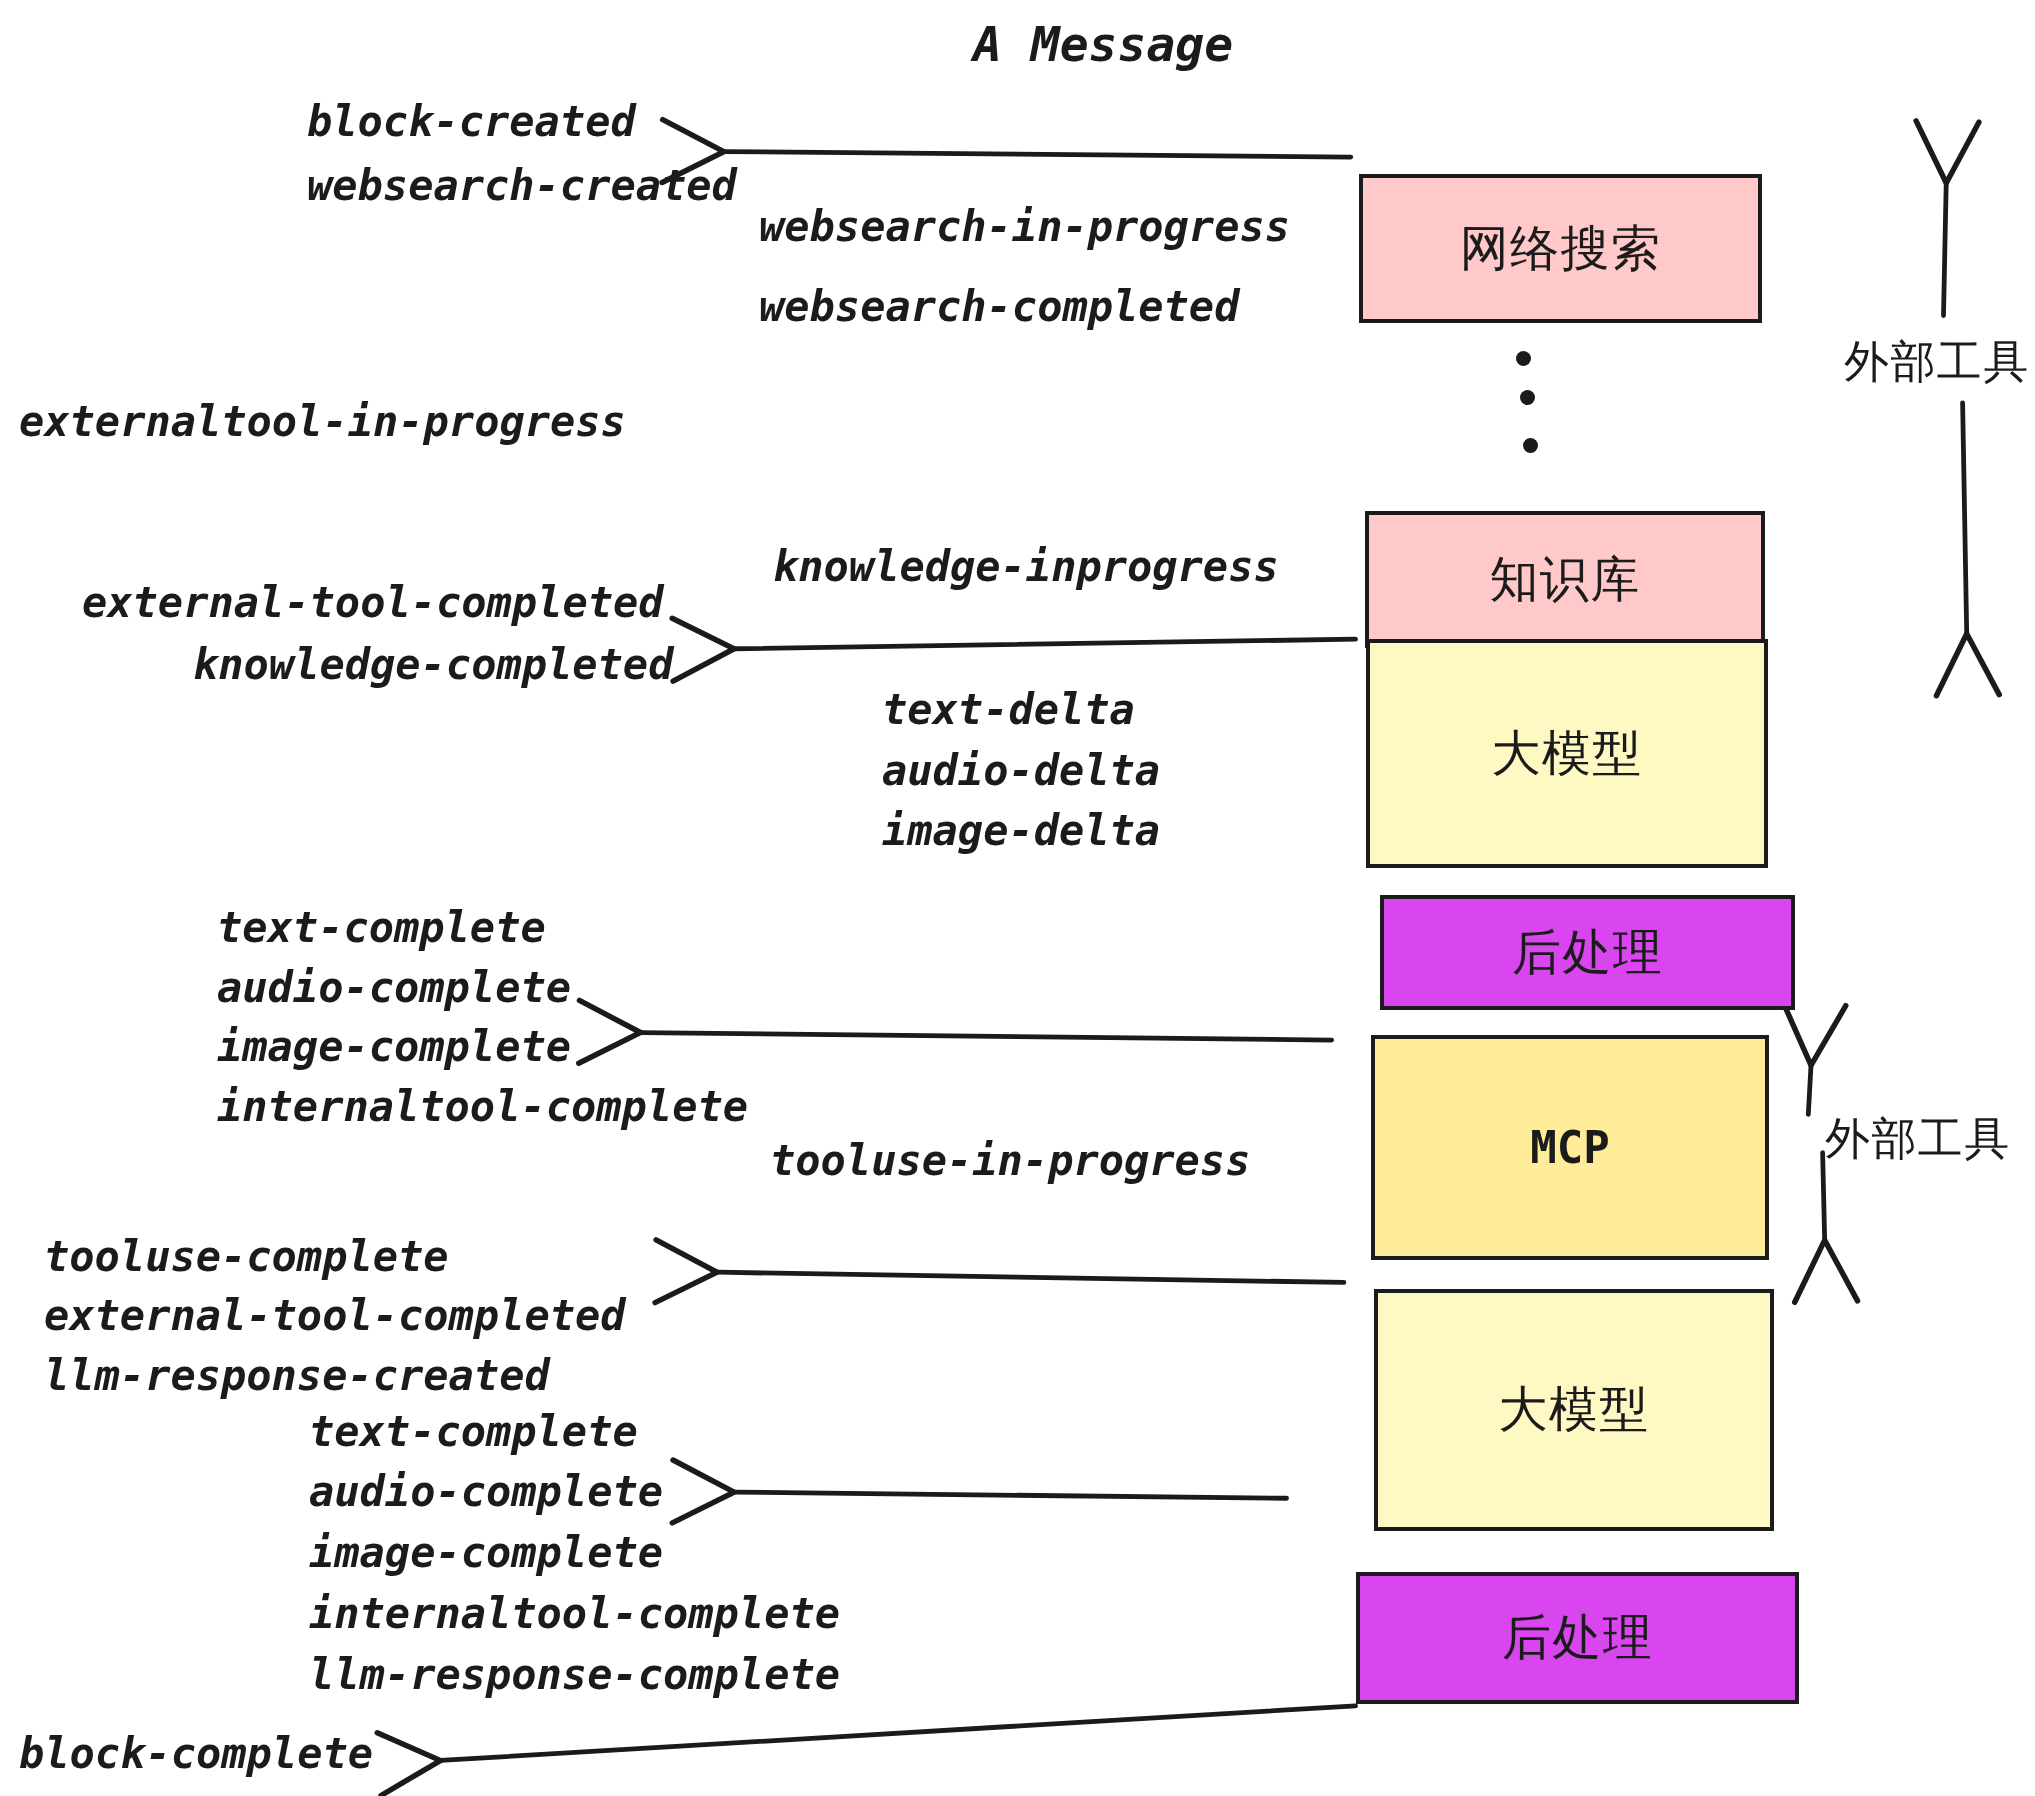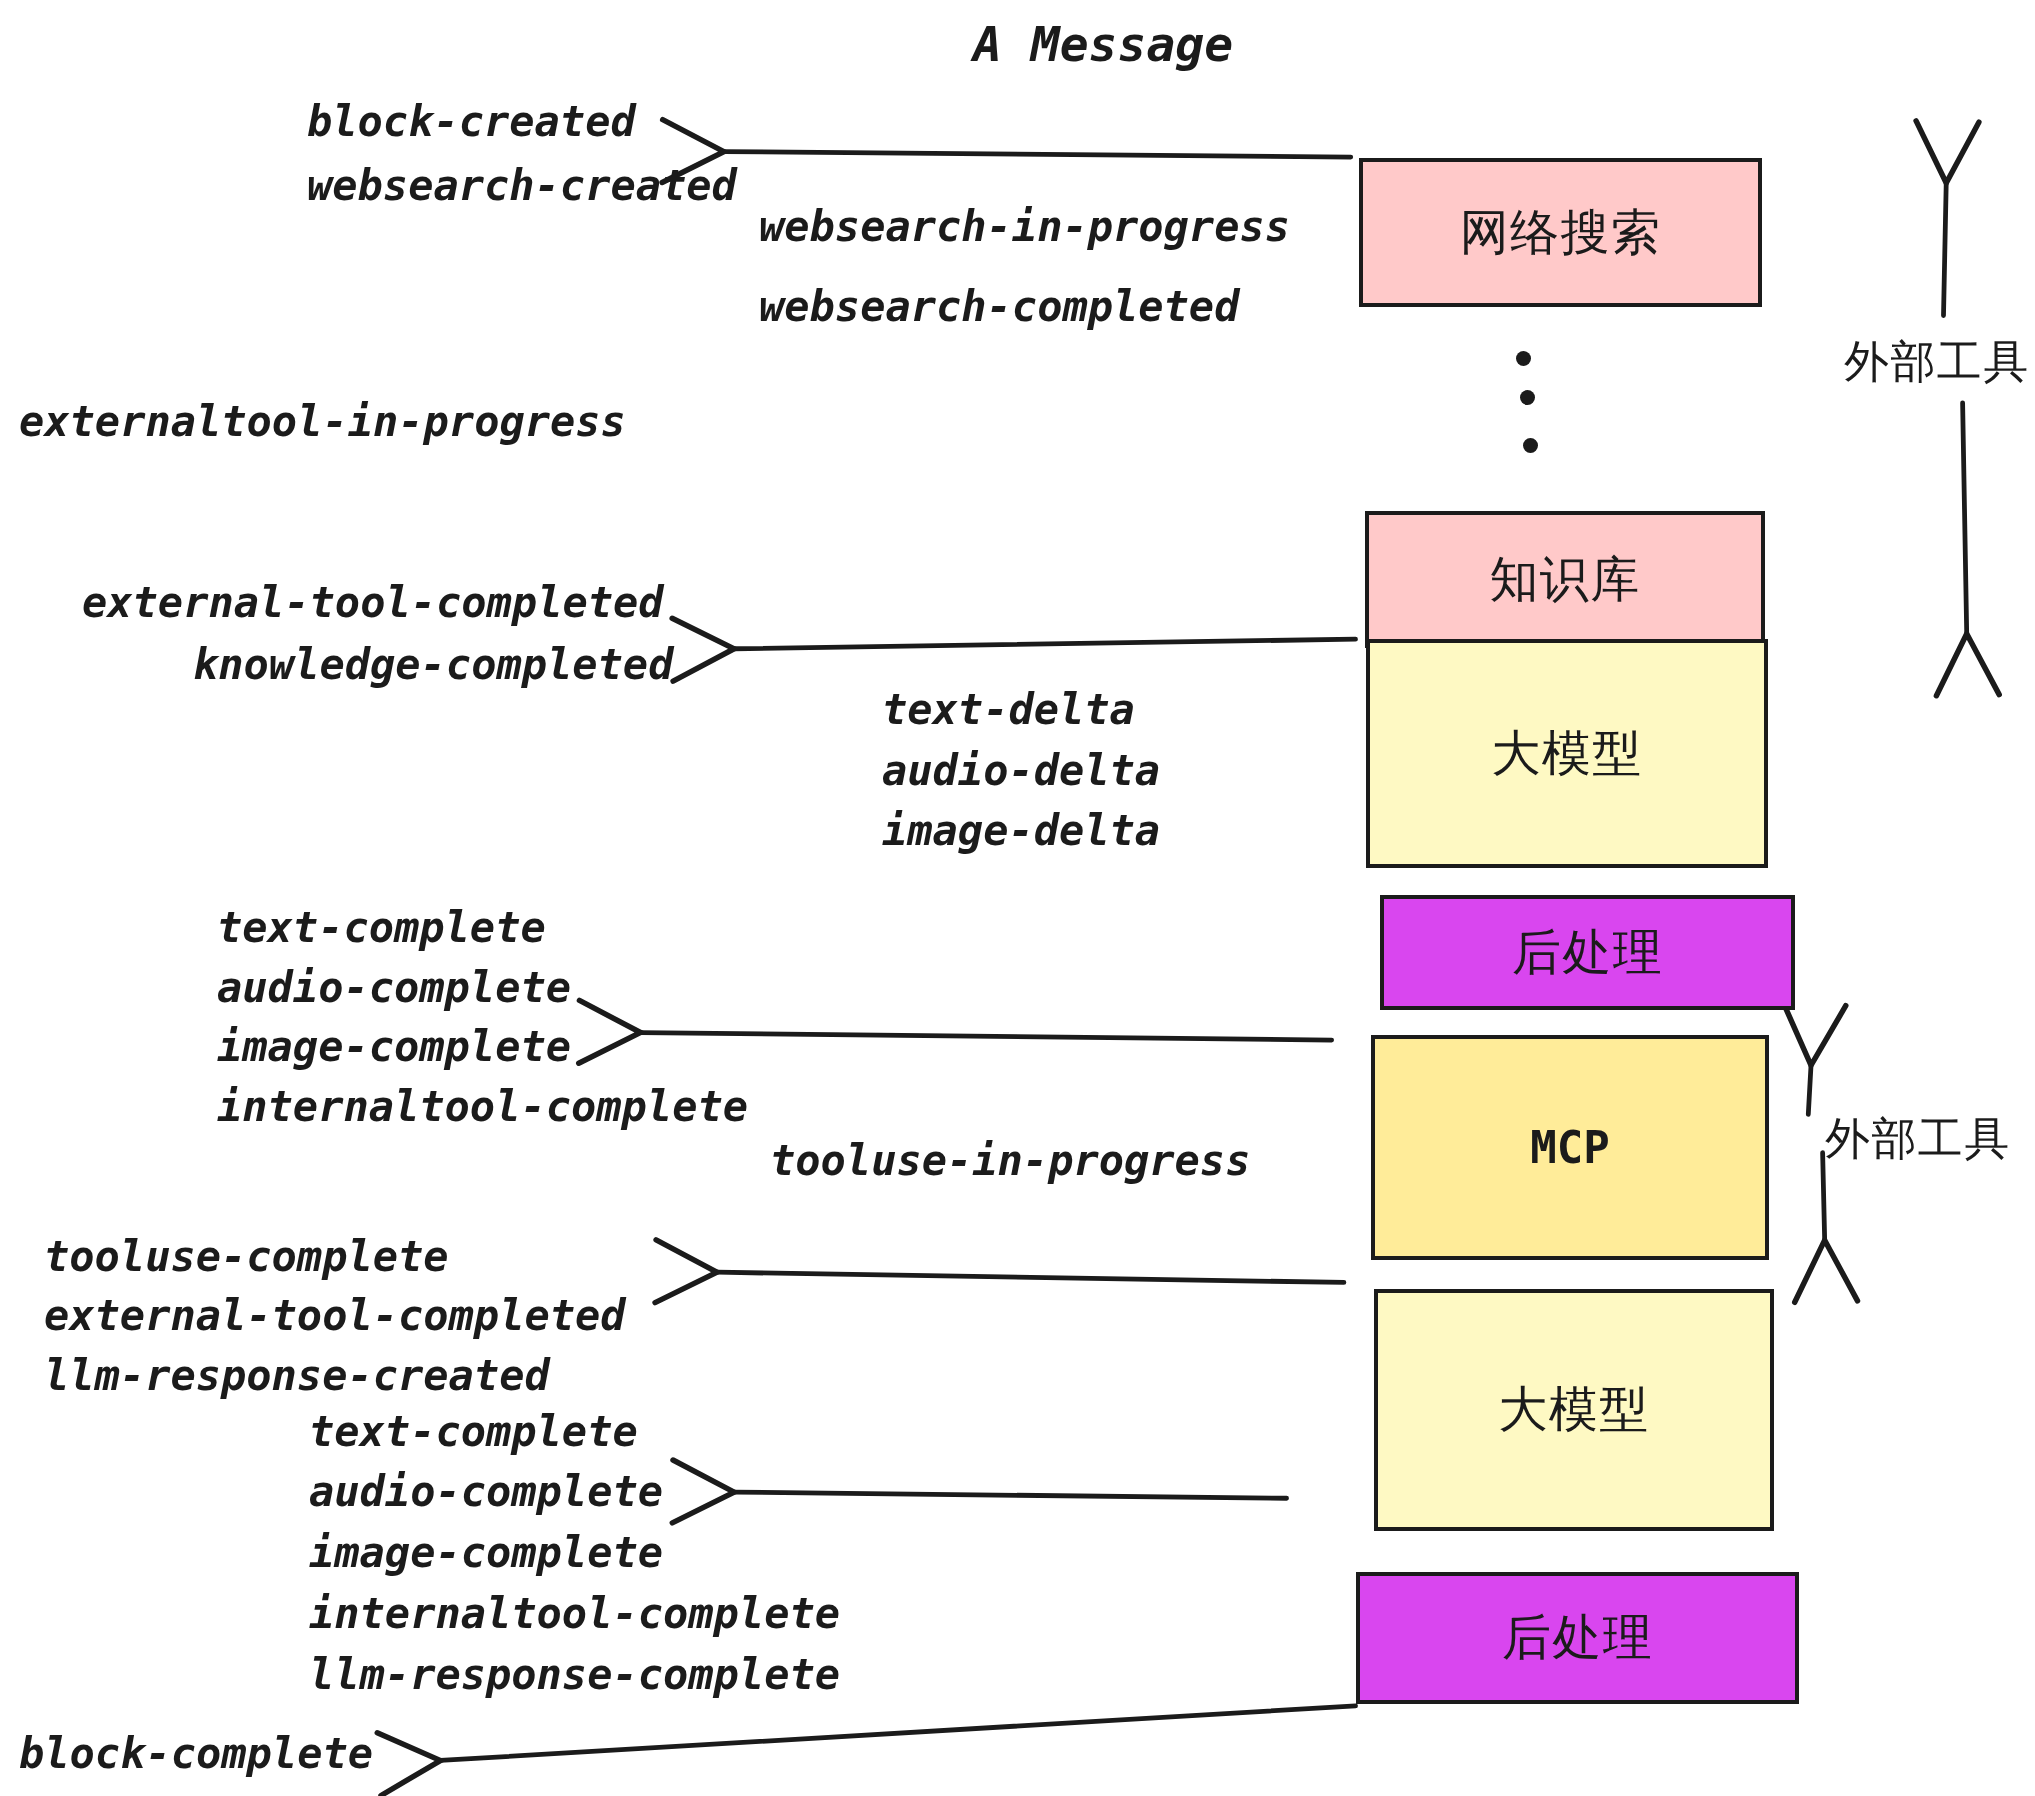--- a/index.html
+++ b/index.html
@@ -50,41 +50,42 @@
     </g>
   </svg>
 
   <div class="title">A Message</div>
 
   <div class="ev" style="left:307px;top:100px">block-created</div>
   <div class="ev" style="left:307px;top:164px">websearch-created</div>
   <div class="ev" style="left:759px;top:205px">websearch-in-progress</div>
   <div class="ev" style="left:759px;top:285px">websearch-completed</div>
   <div class="ev" style="left:19px;top:400px">externaltool-in-progress</div>
+  <div class="ev" style="left:773px;top:545px">knowledge-inprogress</div>
   <div class="ev" style="left:82px;top:581px">external-tool-completed</div>
   <div class="ev" style="left:193px;top:643px">knowledge-completed</div>
   <div class="ev" style="left:882px;top:688px">text-delta</div>
   <div class="ev" style="left:882px;top:749px">audio-delta</div>
   <div class="ev" style="left:882px;top:809px">image-delta</div>
   <div class="ev" style="left:217px;top:906px">text-complete</div>
   <div class="ev" style="left:217px;top:966px">audio-complete</div>
   <div class="ev" style="left:217px;top:1025px">image-complete</div>
   <div class="ev" style="left:217px;top:1085px">internaltool-complete</div>
   <div class="ev" style="left:770px;top:1139px">tooluse-in-progress</div>
   <div class="ev" style="left:44px;top:1235px">tooluse-complete</div>
   <div class="ev" style="left:44px;top:1294px">external-tool-completed</div>
   <div class="ev" style="left:44px;top:1354px">llm-response-created</div>
   <div class="ev" style="left:309px;top:1410px">text-complete</div>
   <div class="ev" style="left:309px;top:1470px">audio-complete</div>
   <div class="ev" style="left:309px;top:1531px">image-complete</div>
   <div class="ev" style="left:309px;top:1592px">internaltool-complete</div>
   <div class="ev" style="left:309px;top:1653px">llm-response-complete</div>
   <div class="ev" style="left:19px;top:1732px">block-complete</div>
 
-  <div class="box pink" style="left:1359px;top:158px;width:403px;height:149px">
+  <div class="box pink" style="left:1359px;top:174px;width:403px;height:149px">
     <span class="zh">网络搜索</span>
   </div>
   <div class="box pink" style="left:1365px;top:511px;width:400px;height:137px">
     <span class="zh">知识库</span>
   </div>
   <div class="box green" style="left:1366px;top:639px;width:402px;height:229px">
     <span class="zh">大模型</span>
   </div>
   <div class="box plain" style="left:1380px;top:895px;width:415px;height:115px">
     <span class="zh">后处理</span>

